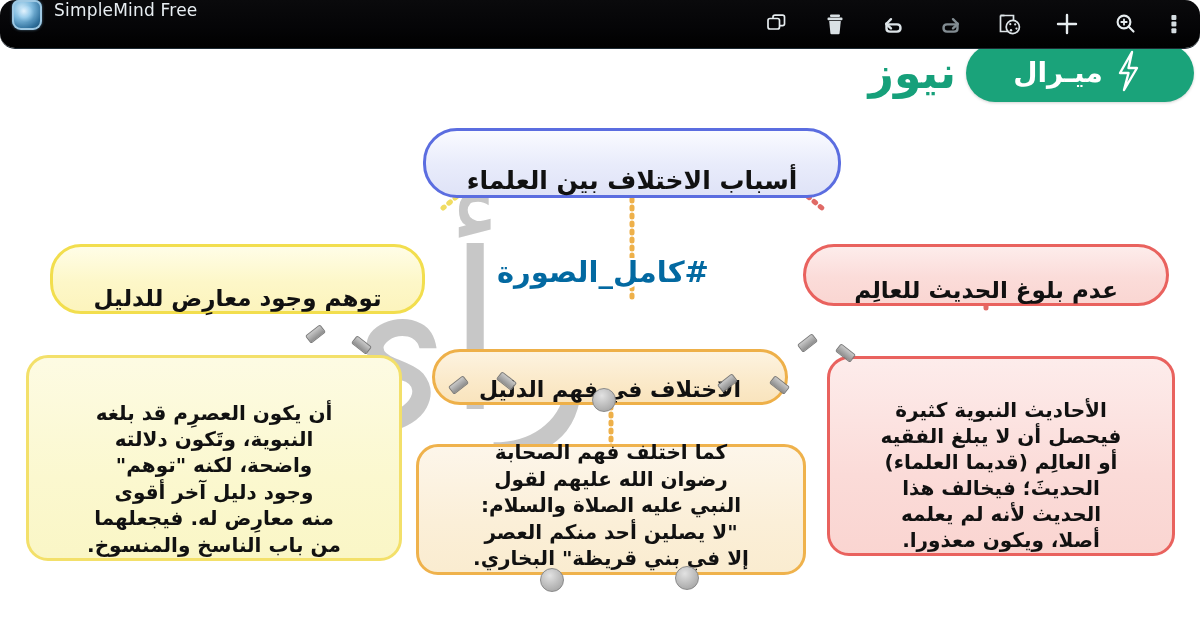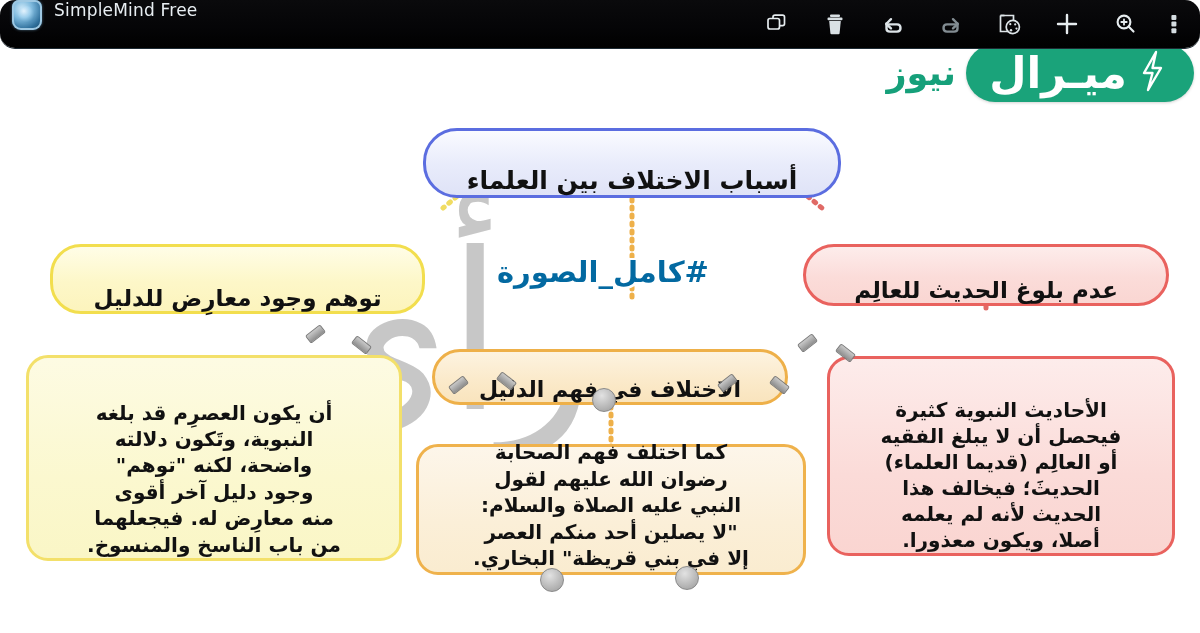--- a/index.html
+++ b/index.html
@@ -57,28 +57,28 @@
   .news-badge{
     background:#1aa37a;
     border-radius:34px;
     height:58px;min-width:196px;
     display:flex;align-items:center;justify-content:center;gap:10px;
     padding:0 18px 0 14px;
     box-shadow:0 1px 3px rgba(0,0,0,.18);
     order:1;
   }
   .news-badge-text{
-    color:#ffffff;font-size:43px;font-weight:bold;line-height:1;
+    color:#ffffff;font-size:28px;font-weight:bold;line-height:1;
     font-family:"DejaVu Sans","Liberation Sans",sans-serif;
     letter-spacing:-1px;
     white-space:nowrap;
   }
   .bolt{flex:0 0 auto;}
   .news-word{
-    color:#16a07a;font-size:35px;font-weight:bold;line-height:1;
+    color:#16a07a;font-size:44px;font-weight:bold;line-height:1;
     font-family:"DejaVu Sans","Liberation Sans",sans-serif;
     margin-right:10px;order:2;white-space:nowrap;
   }
 
   
   .canvas{position:absolute;left:0;top:48px;width:1200px;height:585px;background:#fff;overflow:hidden;}
 
   
   .watermark{
     position:absolute;left:300px;top:175px;

